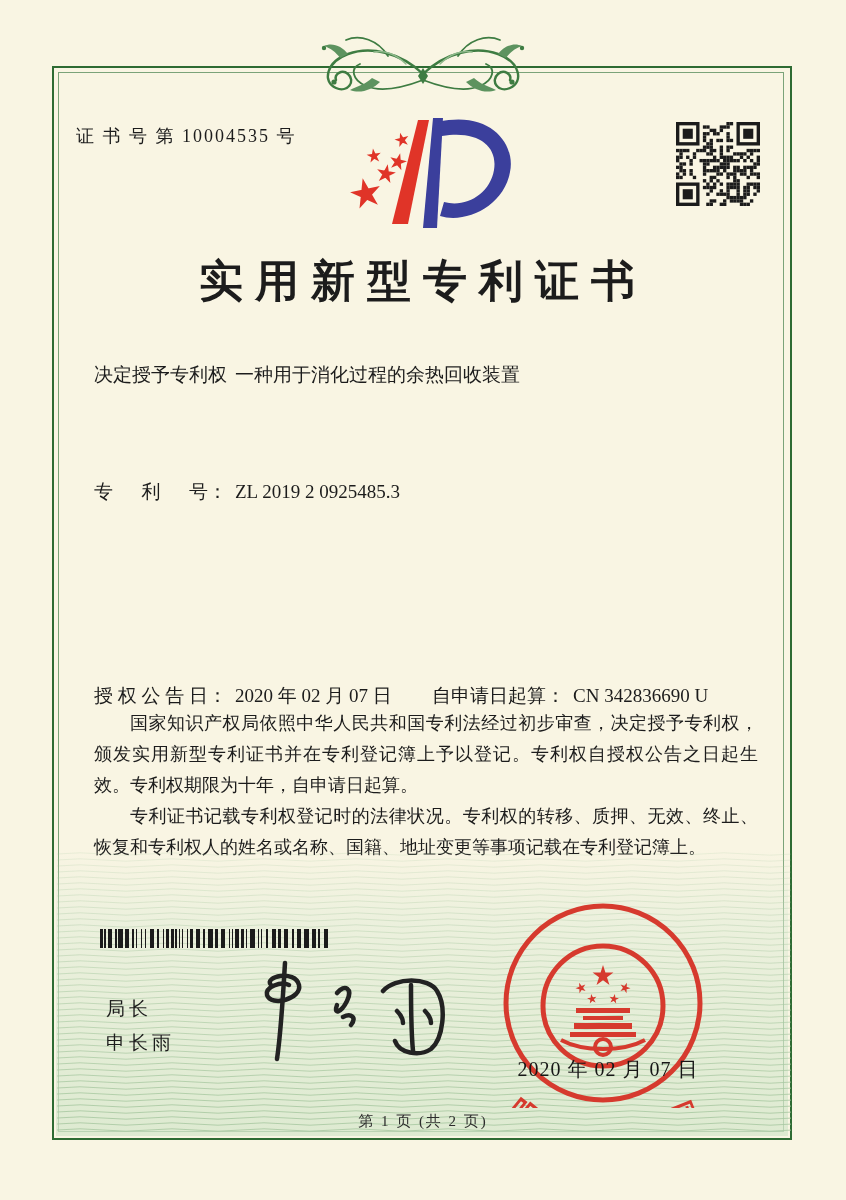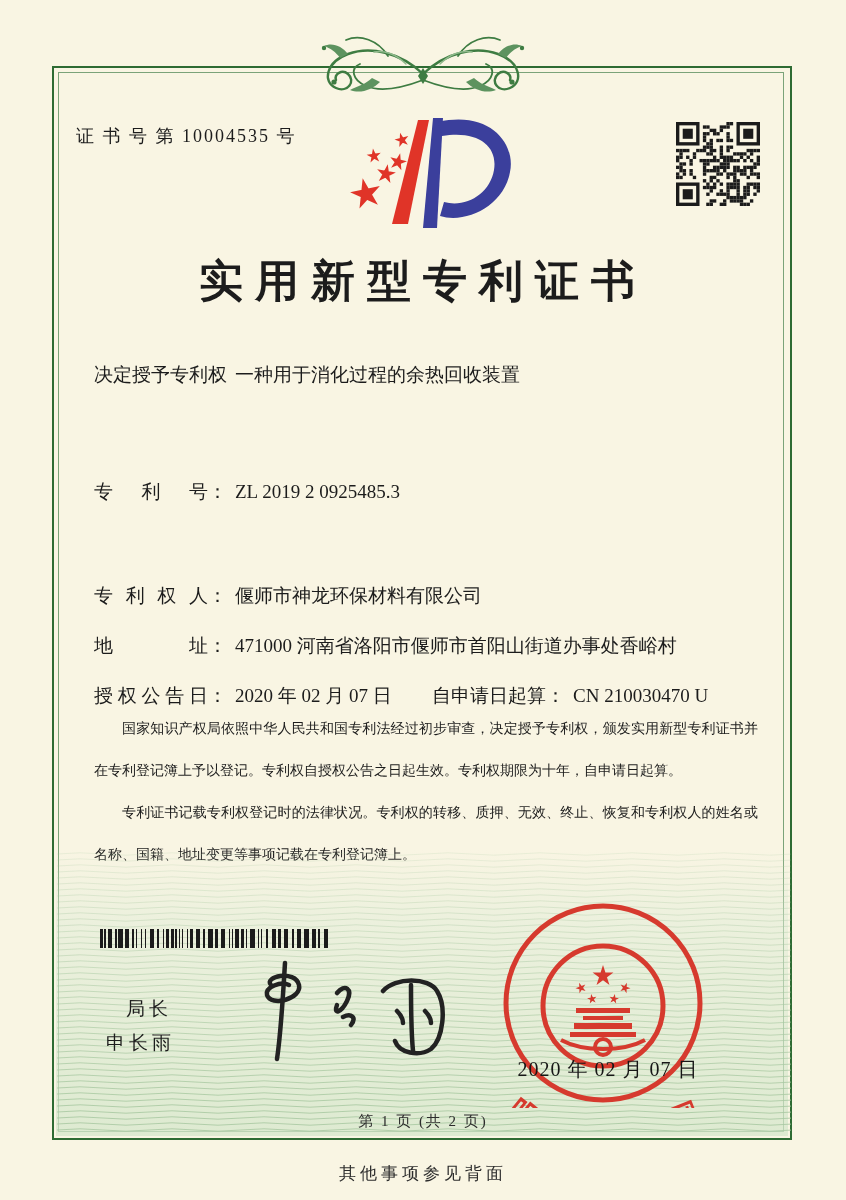--- a/index.html
+++ b/index.html
@@ -6,28 +6,28 @@
   .page{position:relative;width:846px;height:1200px;margin:0 auto;overflow:hidden;
         background:#f9f5e3;font-family:"Liberation Serif","DejaVu Serif",serif;color:#1c1c1c;}
   .frame-outer{position:absolute;left:52px;top:66px;width:736px;height:1070px;border:2px solid #2e6b33;}
   .frame-inner{position:absolute;left:58px;top:72px;width:724px;height:1058px;border:1px solid #7ba379;}
   .certno{position:absolute;left:76px;top:124px;font-size:18px;letter-spacing:2px;white-space:nowrap;}
   .title{position:absolute;left:0;top:252px;width:100%;text-align:center;font-size:44px;font-weight:700;letter-spacing:12px;}
   .row{position:absolute;left:94px;font-size:19px;white-space:nowrap;}
   .lbl{display:inline-block;width:114px;text-align:justify;text-align-last:justify;}
   .lbl.auto{width:auto;text-align-last:auto;}
   .val{margin-left:8px;}
-  .paras{position:absolute;left:94px;top:708px;width:664px;font-size:14px;line-height:42px;text-align:justify;}
+  .paras{position:absolute;left:94px;top:708px;width:664px;font-size:18px;line-height:31px;text-align:justify;}
   .paras p{margin:0;text-indent:2em;}
   .bottomtint{position:absolute;left:56px;top:850px;width:732px;height:286px;
       background:linear-gradient(180deg,rgba(223,236,215,0) 0,rgba(223,236,215,.5) 25%,rgba(211,230,202,.72) 100%);}
   .waves{position:absolute;left:57px;top:850px;}
   .barcode{position:absolute;left:100px;top:929px;width:228px;height:19px;}
   .barcode i{position:absolute;top:0;height:19px;background:#1b1b1b;display:block;}
-  .director-title{position:absolute;left:106px;top:996px;font-size:19px;letter-spacing:4px;margin-left:20px;}
+  .director-title{position:absolute;left:106px;top:996px;font-size:19px;letter-spacing:4px;}
   .director-name{position:absolute;left:106px;top:1030px;font-size:19px;letter-spacing:4px;}
   .signature{position:absolute;left:233px;top:955px;}
   .seal{position:absolute;left:498px;top:898px;}
   .sealdate{position:absolute;left:508px;top:1056px;width:200px;text-align:center;font-size:20px;letter-spacing:1px;color:#161616;}
   .pagefoot{position:absolute;left:0;top:1112px;width:100%;text-align:center;font-size:15px;letter-spacing:2px;color:#2c2c2c;}
   .bottomnote{position:absolute;left:0;top:1162px;width:100%;text-align:center;font-size:17px;letter-spacing:4px;color:#2c2c2c;}
   .logo{position:absolute;left:332px;top:110px;}
   .ornament{position:absolute;left:288px;top:24px;}
   .qr{position:absolute;left:676px;top:122px;}
   .hiddefs{position:absolute;width:0;height:0;}
@@ -299,31 +299,25 @@
     </svg>
 
   <div class="title">实用新型专利证书</div>
 
   <div class="row" style="top:362px">
     <span class="lbl">决定授予专利权</span><span>：</span><span class="val">一种用于消化过程的余热回收装置</span>
   </div>
   <div class="row" style="top:479px">
     <span class="lbl">专利号</span><span>：</span><span class="val">ZL 2019 2 0925485.3</span>
   </div>
-  <div class="row" style="top:583px">
-    <span class="lbl">专利权人</span><span>：</span><span class="val">偃师市神龙环保材料有限公司</span>
-  </div>
-  <div class="row" style="top:633px">
-    <span class="lbl">地址</span><span>：</span><span class="val">471000 河南省洛阳市偃师市首阳山街道办事处香峪村</span>
-  </div>
   <div class="row" style="top:683px">
     <span class="lbl">授权公告日</span><span>：</span><span class="val">2020 年 02 月 07 日</span>
   </div>
   <div class="row" style="top:683px;left:432px">
-    <span class="lbl auto">自申请日起算</span><span>：</span><span class="val">CN 210030470 U</span>
+    <span class="lbl auto">自申请日起算</span><span>：</span><span class="val">CN 342836690 U</span>
   </div>
 
   <div class="paras">
     <p>国家知识产权局依照中华人民共和国专利法经过初步审查，决定授予专利权，颁发实用新型专利证书并在专利登记簿上予以登记。专利权自授权公告之日起生效。专利权期限为十年，自申请日起算。</p>
     <p>专利证书记载专利权登记时的法律状况。专利权的转移、质押、无效、终止、恢复和专利权人的姓名或名称、国籍、地址变更等事项记载在专利登记簿上。</p>
   </div>
 
   <div class="bottomtint"></div>
   <svg class="waves" id="waves" width="734" height="284" viewBox="0 0 734 284">
       <path d="M0 4 Q 23 1.6 46 4 T 92 4 T 138 4 T 184 4 T 230 4 T 276 4 T 322 4 T 368 4 T 414 4 T 460 4 T 506 4 T 552 4 T 598 4 T 644 4 T 690 4 T 736 4 T 782 4" fill="none" stroke="#a9c9a2" stroke-width="1" stroke-opacity="0.19056338028169012"></path>
@@ -456,15 +450,14 @@
       <rect x="-20" y="10" width="40" height="4"></rect>
       <rect x="-29" y="17" width="58" height="6"></rect>
       <rect x="-33" y="26" width="66" height="5"></rect>
       <circle cy="41" r="8" fill="none" stroke="#d63a2e" stroke-width="4"></circle>
       <path d="M-42,34 C-20,46 20,46 42,34" fill="none" stroke="#d63a2e" stroke-width="4"></path>
     </g>
   </svg>
   <div class="sealdate">2020 年 02 月 07 日</div>
 
   <div class="pagefoot">第 1 页 (共 2 页)</div>
-  <div class="bottomnote">其他事项参见背面</div>
 
 </div>
 
 </body></html>

